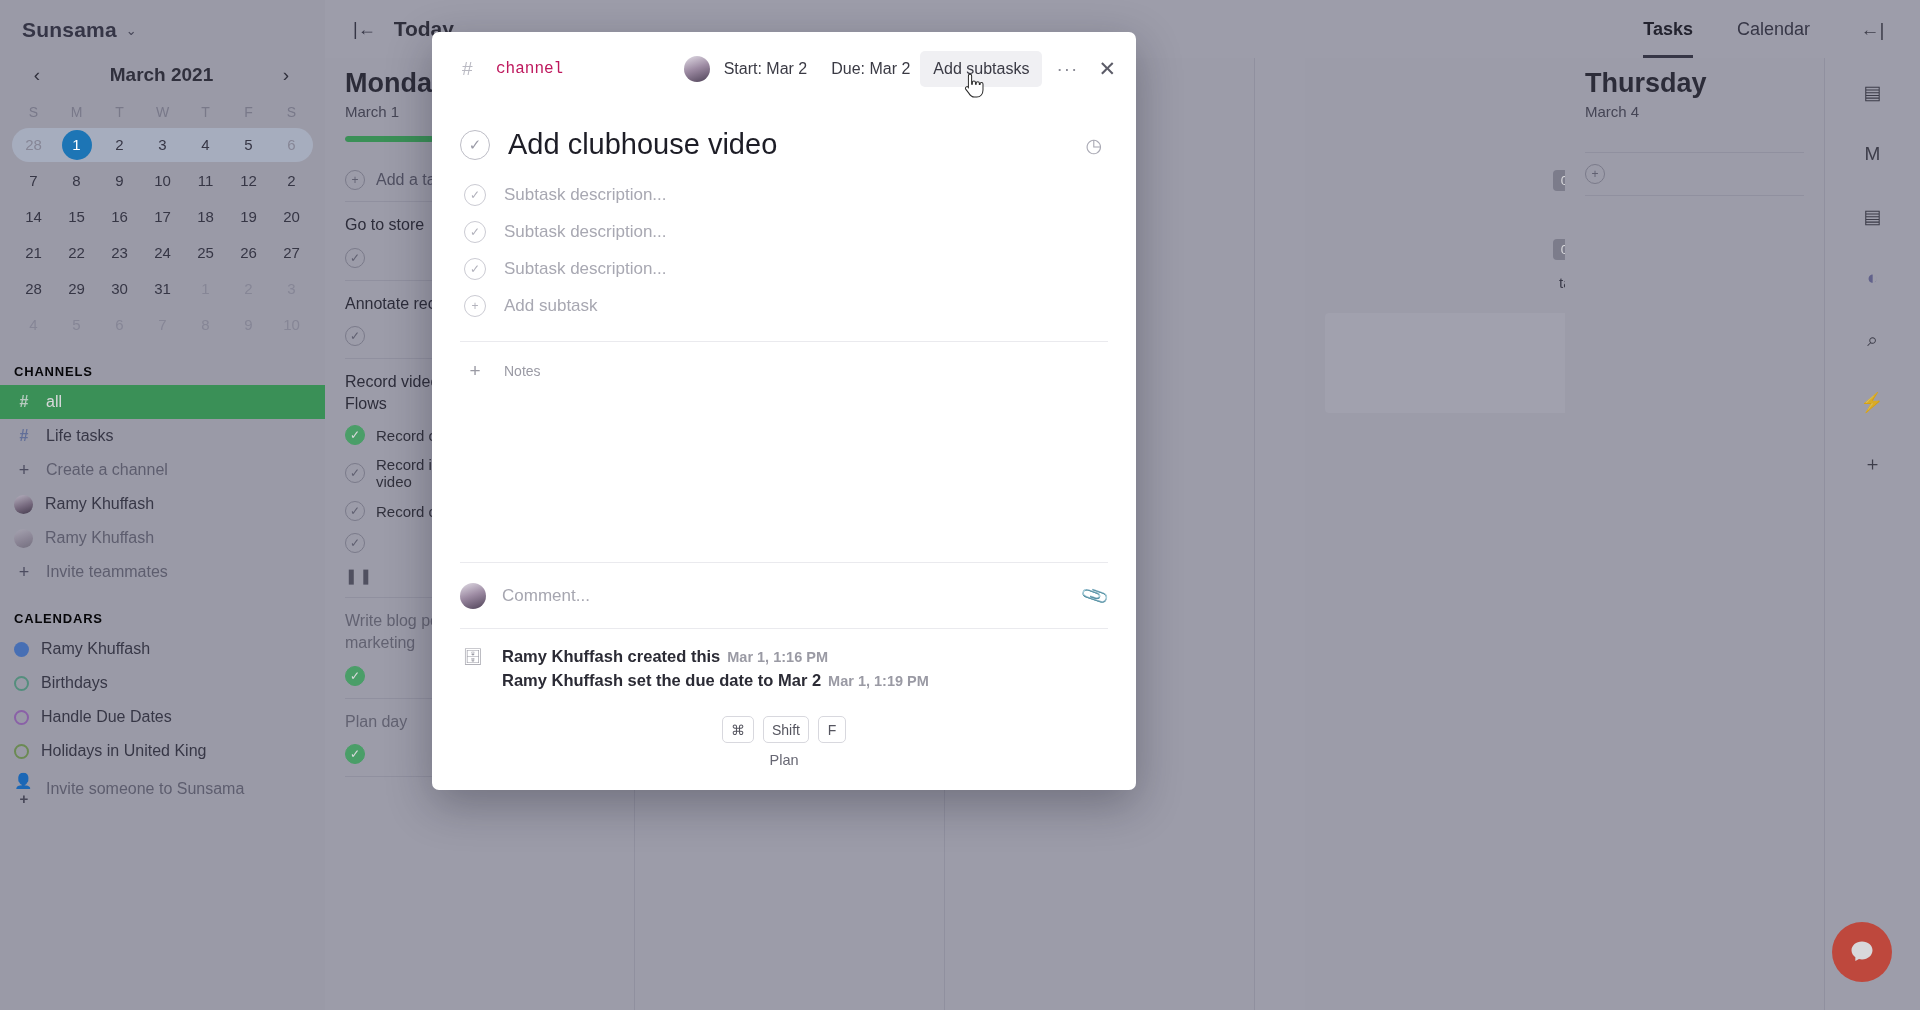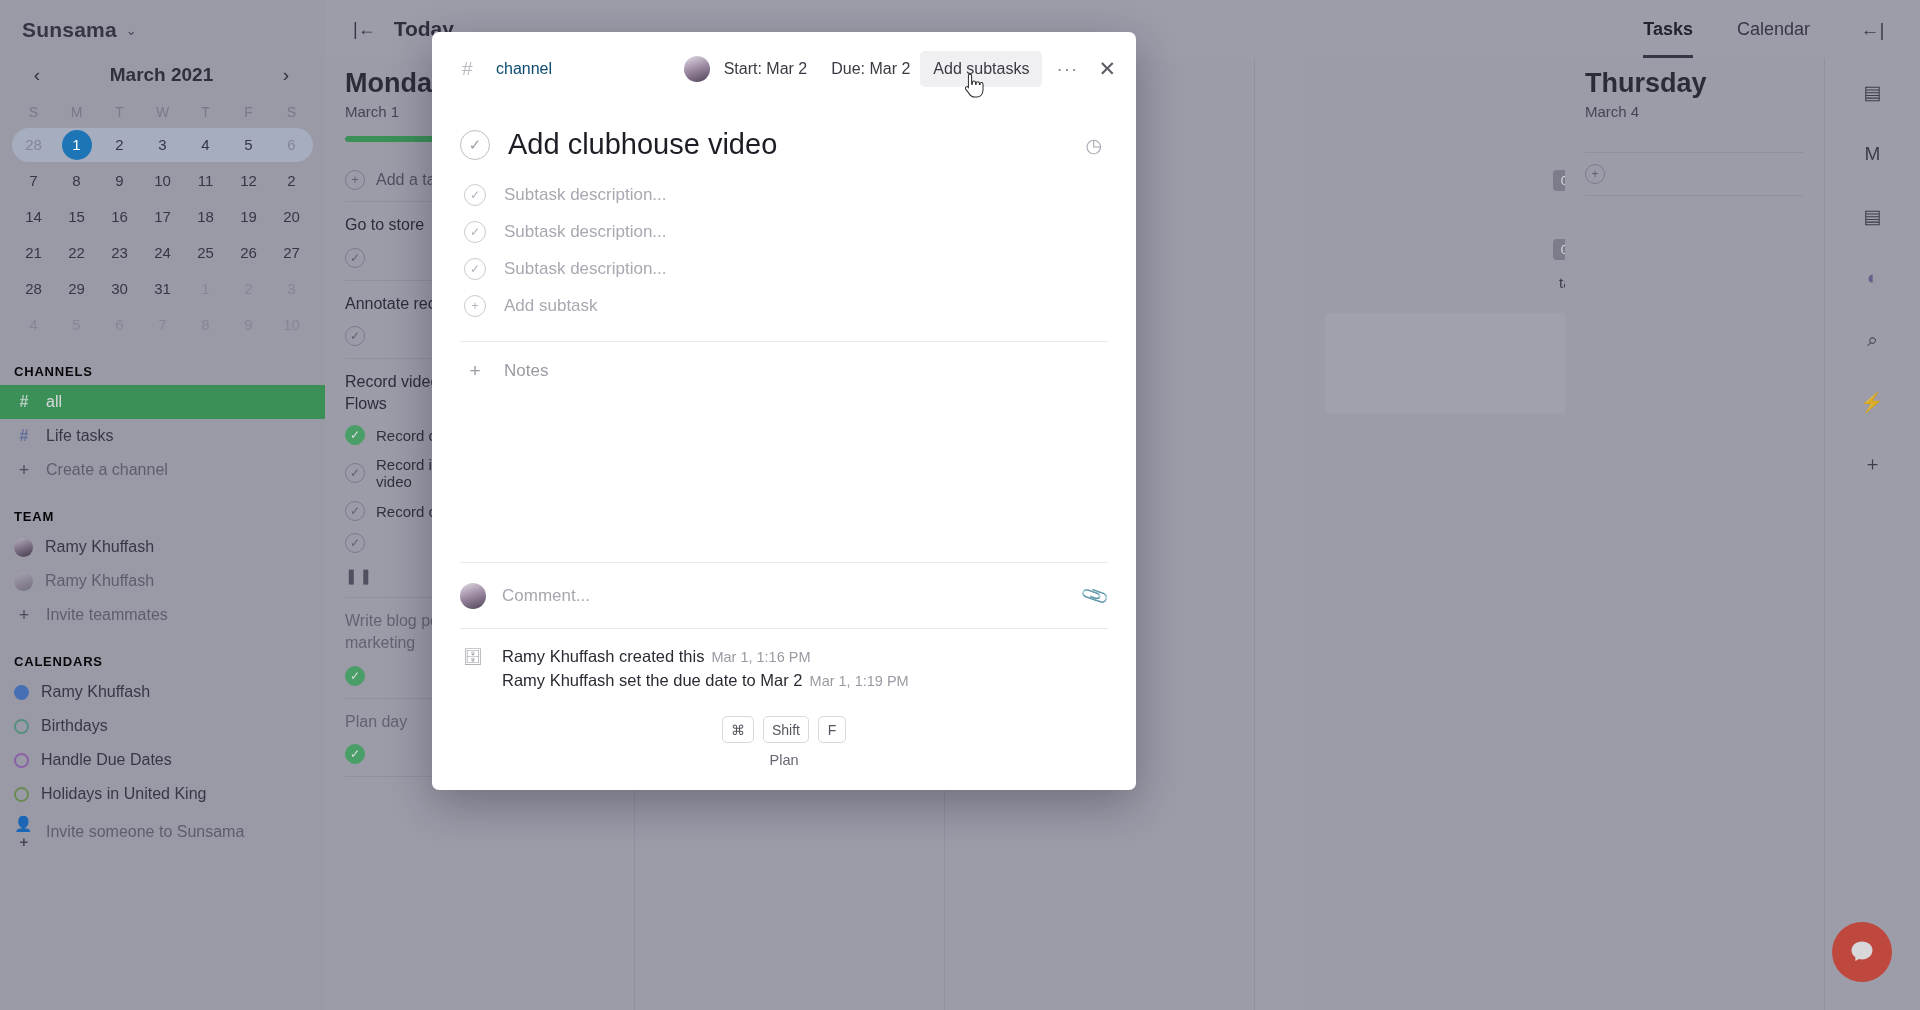--- a/index.html
+++ b/index.html
@@ -179,21 +179,21 @@
     width: 704px; height: 758px;
     background: #fff; border-radius: 7px;
     box-shadow: 0 14px 46px rgba(20,20,35,.32);
     display: flex; flex-direction: column;
   }
   .m-head {
     display: flex; align-items: center; height: 74px;
     padding: 0 14px 0 30px; gap: 0;
   }
   .m-head .hash { font-size: 19px; color: #b9b9c2; width: 34px; }
-  .m-head .channel { font-size: 16px; color: #0c4a6e; }
+  .m-head .channel { font-size: 16px; color: #be185d; font-family: Liberation Mono, monospace; }
   .m-head .spacer { flex: 1; }
   .m-avatar {
     width: 26px; height: 26px; border-radius: 50%; margin-right: 14px;
     background: linear-gradient(160deg,#e2dde6 0%,#9c8aa2 48%,#4e4257 100%);
     flex: none;
   }
   .m-head .meta { font-size: 16px; color: #3a3a44; margin-right: 24px; white-space: nowrap; }
   .m-head .addsub {
     font-size: 16px; color: #3a3a44; background: #f0f0f3;
     border-radius: 5px; padding: 9px 13px; white-space: nowrap;
@@ -218,37 +218,37 @@
     width: 22px; height: 22px; border-radius: 50%; border: 1.4px solid #cbcbd3;
     display: flex; align-items: center; justify-content: center;
     color: #b2b2bc; font-size: 12px; flex: none; margin-left: 4px;
   }
   .sub-item .txt { font-size: 17px; color: #a8a8b2; }
 
   .divider { height: 1px; background: #eaeaee; margin: 18px 0 0 0; }
 
   .notes-row { display: flex; align-items: center; gap: 18px; height: 50px; margin-top: 4px; }
   .notes-row .pl { width: 22px; text-align: center; color: #9a9aa4; font-size: 19px; margin-left: 4px; }
-  .notes-row .txt { font-size: 17px; color: #9a9aa4; }
+  .notes-row .txt { font-size: 14px; color: #9a9aa4; }
 
   .spacer-flex { flex: 1; }
 
   .comment-row {
     display: flex; align-items: center; gap: 16px;
     height: 66px; border-top: 1px solid #eaeaee;
   }
   .comment-row .txt { font-size: 17px; color: #a6a6b0; flex: 1; }
   .clip { color: #8a8a95; font-size: 19px; transform: rotate(-30deg); }
 
   .activity {
     display: flex; gap: 18px; border-top: 1px solid #eaeaee; padding-top: 18px;
   }
   .act-ic { color: #9a9aa4; font-size: 16px; width: 22px; text-align: center; margin-left: 2px; }
   .act-lines { display: flex; flex-direction: column; gap: 5px; }
-  .act-line { font-size: 16.5px; color: #2b2b35; }
+  .act-line { font-size: 16.5px; color: #2b2b35; font-weight: bold; }
   .act-line .ts { color: #9a9aa4; font-size: 14.5px; margin-left: 7px; }
 
   .focus-bar {
     display: flex; flex-direction: column; align-items: center; gap: 9px;
     padding: 26px 0 22px 0;
   }
   .keys { display: flex; gap: 9px; }
   .key {
     min-width: 28px; height: 27px; padding: 0 8px;
     border: 1px solid #d8d8de; border-radius: 5px;
@@ -344,21 +344,20 @@
           <div class="srow">
             <span class="ic">#</span>
             <span>Life tasks</span>
           </div>
           <div class="srow dim">
             <span class="ic plus">+</span>
             <span>Create a channel</span>
           </div>
         </div>
 
-      <div class="sect-label">TEAM</div>
       <div id="team">
           <div class="srow">
             <span class="avatar-mini"></span>
             <span>Ramy Khuffash</span>
           </div>
           <div class="srow dim">
             <span class="avatar-mini faded"></span>
             <span>Ramy Khuffash</span>
           </div>
           <div class="srow dim">

